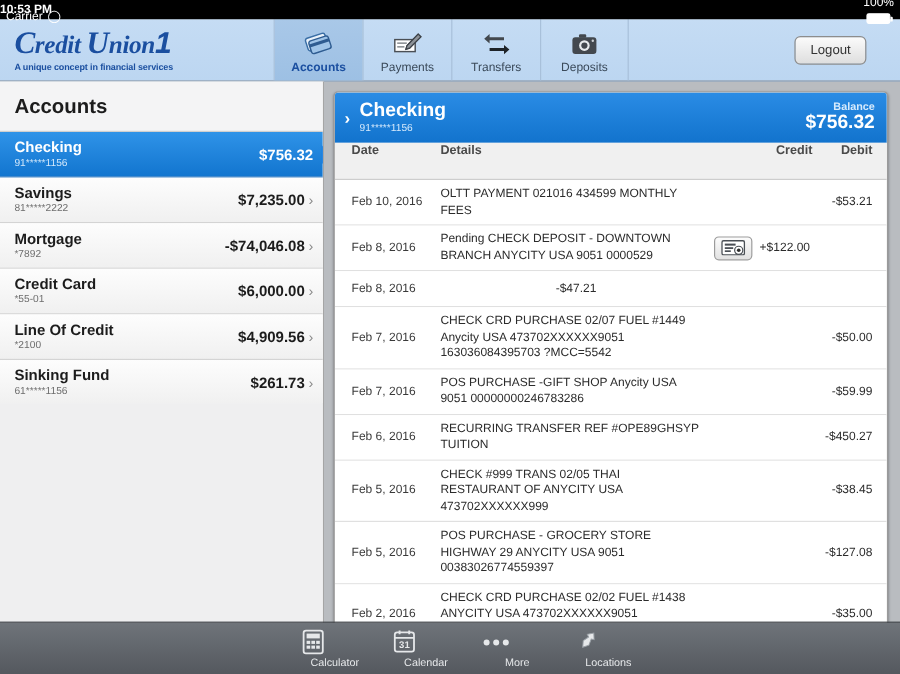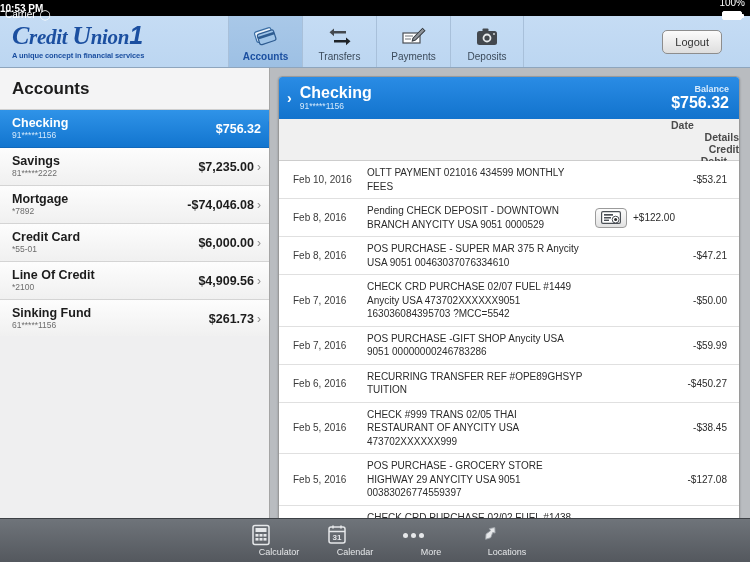--- a/index.html
+++ b/index.html
@@ -135,23 +135,23 @@
     display: flex; align-items: center; padding: 0 10px 0 8px; color: #fff;
   }
   .acct-head .ch { font-size: 14px; font-weight: bold; margin-right: 8px; }
   .acct-head .ttl { font-size: 16px; font-weight: bold; line-height: 1.1; }
   .acct-head .sub { font-size: 8.5px; color: #d6eafc; line-height: 1.3; }
   .acct-head .balbox { margin-left: auto; text-align: right; }
   .acct-head .ball { font-size: 9px; font-weight: bold; color: #d6eafc; }
   .acct-head .balv { font-size: 16px; font-weight: bold; line-height: 1.1; }
 
   .colhead {
-    height: 42px; background: #f0f0f0; border-bottom: 1px solid #cdcdcd;
-    display: flex; align-items: flex-end; font-size: 10.5px;
-    font-weight: bold; color: #4a4a4a; flex-direction: column;
+    height: 31px; background: #f0f0f0; border-bottom: 1px solid #cdcdcd;
+    display: flex; align-items: flex-start; font-size: 10.5px;
+    font-weight: bold; color: #4a4a4a;
   }
   .c-date { width: 82px; padding-left: 14px; }
   .c-det { flex: 1; padding-left: 6px; }
   .c-cred { width: 86px; text-align: right; }
   .c-deb { width: 62px; text-align: right; padding-right: 12px; }
 
   .txlist { flex: 1; overflow: hidden; position: relative; }
   .tx {
     display: flex; align-items: center; min-height: 30px;
     border-bottom: 1px solid #e0e0e0; padding: 5px 0;
@@ -224,38 +224,38 @@
               <rect x="5" y="6" width="17" height="11" rx="2" fill="#9fc4e8" stroke="#2e5c91" stroke-width="1.2"></rect>
               <rect x="5" y="8.5" width="17" height="2.6" fill="#2e5c91"></rect>
             </g>
           </svg>
         </span>
         <span class="lbl">Accounts</span>
       </div>
 
       <div class="navtab">
         <span class="ic">
-          <svg width="24" height="22" viewBox="0 0 24 22">
-            <path d="M18 5 H6 l0-2.6 L1.5 6.3 6 10.2 V7.6 h12 z" fill="#43484e"></path>
-            <path d="M6 14 h12 l0-2.6 L22.5 15.3 18 19.2 v-2.6 H6 z" fill="#1e2328"></path>
-          </svg>
-        </span>
-        <span class="lbl">Transfers</span>
-      </div>
-
-      <div class="navtab">
-        <span class="ic">
           <svg width="26" height="22" viewBox="0 0 26 22">
             <rect x="2" y="7" width="17" height="10" fill="#fff" stroke="#4a4f55" stroke-width="1.2"></rect>
             <path d="M4 10 h8 M4 13 h6" stroke="#6e747a" stroke-width="1.1"></path>
             <path d="M21.5 2.5 l2.2 2.2 -9.4 9.4 -3 .9 .9-3 z" fill="#5b6views" stroke="#3c4147" stroke-width="1.1" fill-opacity="0"></path>
             <path d="M21.5 2.5 l2.2 2.2 -9.4 9.4 -3 .9 .9-3 z" fill="#8d9298" stroke="#3c4147" stroke-width="1"></path>
           </svg>
         </span>
         <span class="lbl">Payments</span>
+      </div>
+
+      <div class="navtab">
+        <span class="ic">
+          <svg width="24" height="22" viewBox="0 0 24 22">
+            <path d="M18 5 H6 l0-2.6 L1.5 6.3 6 10.2 V7.6 h12 z" fill="#43484e"></path>
+            <path d="M6 14 h12 l0-2.6 L22.5 15.3 18 19.2 v-2.6 H6 z" fill="#1e2328"></path>
+          </svg>
+        </span>
+        <span class="lbl">Transfers</span>
       </div>
 
       <div class="navtab">
         <span class="ic">
           <svg width="24" height="22" viewBox="0 0 24 22">
             <rect x="2" y="5" width="20" height="14" rx="2.5" fill="#43484e"></rect>
             <rect x="7.5" y="2.5" width="6" height="3" rx="1" fill="#43484e"></rect>
             <circle cx="12" cy="12" r="4.4" fill="#e7eaec"></circle>
             <circle cx="12" cy="12" r="2.6" fill="#43484e"></circle>
             <circle cx="19" cy="8" r="1" fill="#cfd3d6"></circle>
@@ -385,21 +385,20 @@
                     <circle cx="14.6" cy="8.6" r="3.4" fill="#fff" stroke="#4a4f55" stroke-width="1"></circle>
                     <circle cx="14.6" cy="8.6" r="1.5" fill="#2b2b2b"></circle>
                   </svg>
                 </span>
                 <span>+$122.00</span>
               </div>
               <div class="t-deb"></div>
             </div>
             <div class="tx">
               <div class="t-date">Feb 8, 2016</div>
-              <div class="t-det">POS PURCHASE -  SUPER MAR 375 R Anycity USA 9051 00463037076334610</div>
               <div class="t-cred">
                 <span></span>
               </div>
               <div class="t-deb">-$47.21</div>
             </div>
             <div class="tx">
               <div class="t-date">Feb 7, 2016</div>
               <div class="t-det">CHECK CRD PURCHASE 02/07  FUEL #1449 Anycity USA 473702XXXXXX9051 163036084395703 ?MCC=5542</div>
               <div class="t-cred">
                 <span></span>

